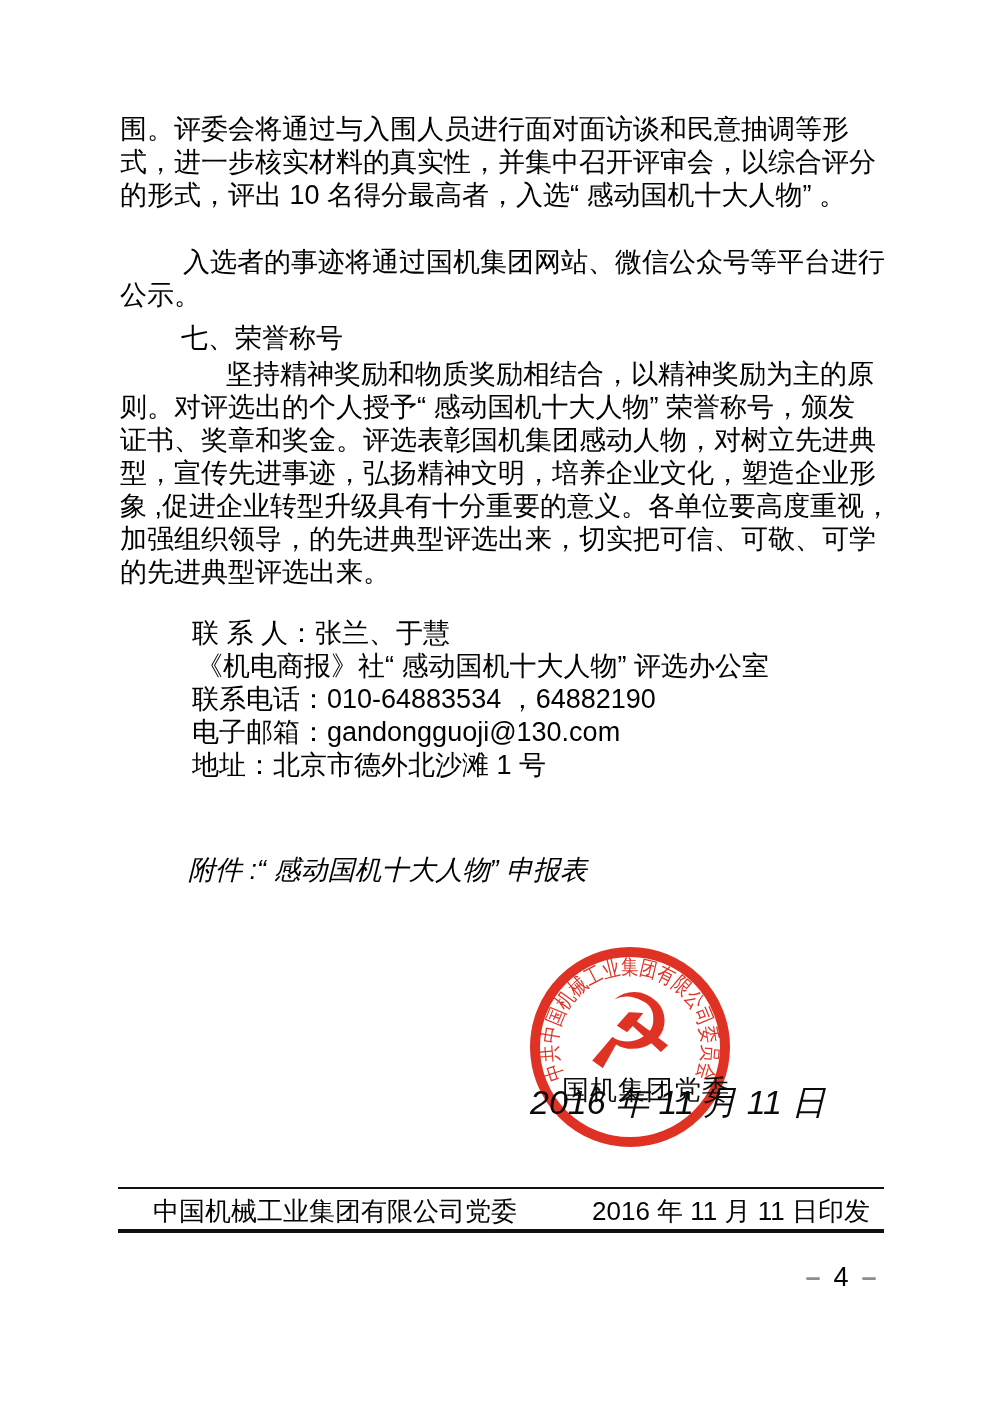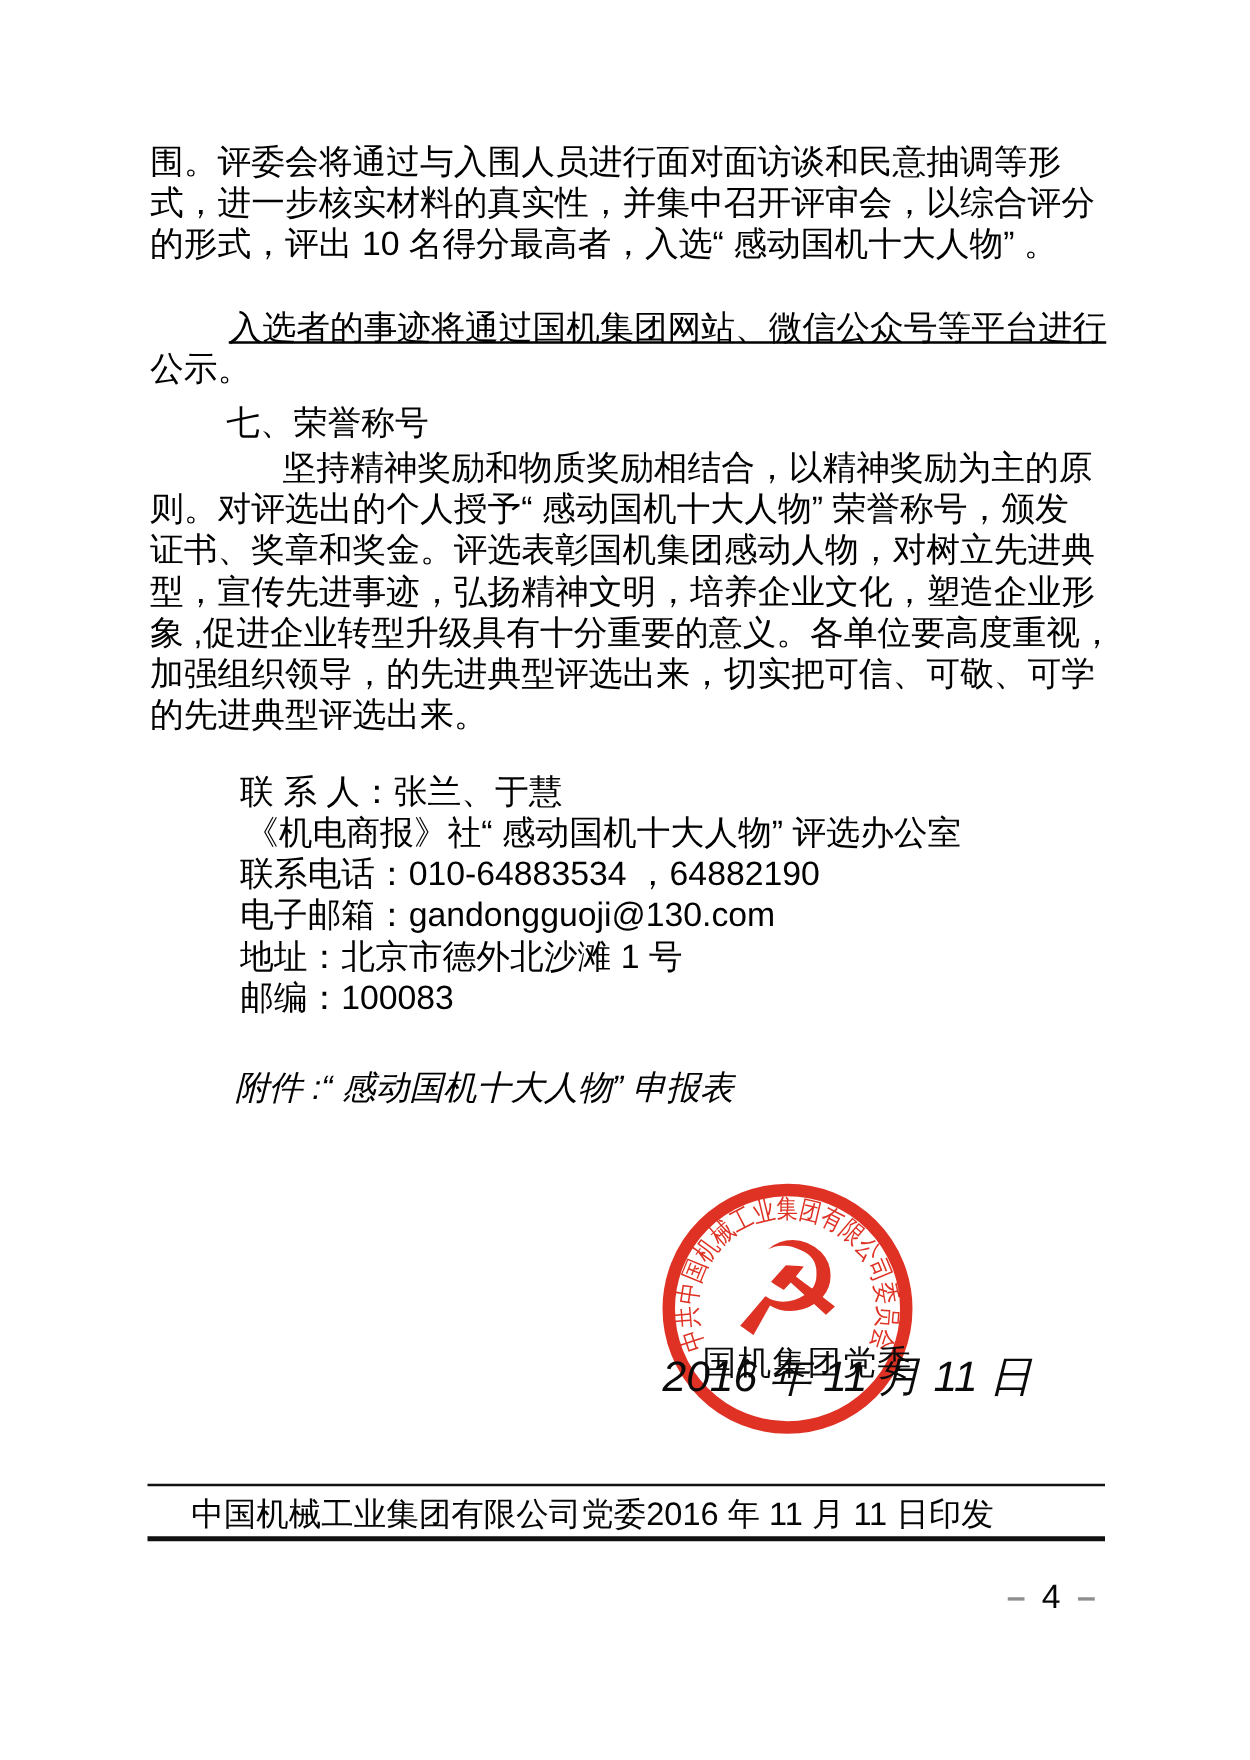--- a/index.html
+++ b/index.html
@@ -14,21 +14,21 @@
   }
   .block {
     position: absolute;
     left: 120px;
     width: 766px;
     font-size: 27px;
     line-height: 33px;
     color: #010101;
   }
   .tline { white-space: pre; overflow: hidden; }
-  .ind2  { padding-left: 63px; text-decoration: underline; }   
+  .ind2  { padding-left: 63px; }   
   .ind2b { padding-left: 61px; }
   .ind4  { padding-left: 106px; }  
   .indOffice  { padding-left: 76px; }
   .indContact { padding-left: 72px; }
   .indAttach  { padding-left: 68px; font-style: italic; }
 
   
   .seal-wrap {
     position: absolute;
     left: 527px;
@@ -69,20 +69,21 @@
     background: #111111;
   }
   .rule-thin  { top: 1187px; height: 2px; }
   .rule-thick { top: 1229px; height: 4px; }
   .footer-row {
     position: absolute;
     left: 118px;
     top: 1196px;
     width: 766px;
     display: flex;
+    justify-content: space-between;
     align-items: center;
     font-size: 26px;
     line-height: 30px;
     white-space: pre;
     color: #050505;
   }
   .footer-issuer { padding-left: 35px; }
   .footer-date   { padding-right: 14px; }
 
   .page-num {
@@ -129,21 +130,20 @@
     <div class="tline">加强组织领导，的先进典型评选出来，切实把可信、可敬、可学</div>
     <div class="tline">的先进典型评选出来。</div>
   </div>
 
   <div class="block" style="top:617px">
     <div class="tline indContact">联 系 人：张兰、于慧</div>
     <div class="tline indOffice">《机电商报》社“ 感动国机十大人物” 评选办公室</div>
     <div class="tline indContact">联系电话：010-64883534 ，64882190</div>
     <div class="tline indContact">电子邮箱：gandongguoji@130.com</div>
     <div class="tline indContact">地址：北京市德外北沙滩 1 号</div>
-    <div class="tline indContact">邮编：100083</div>
   </div>
 
   <div class="block" style="top:854px">
     <div class="tline indAttach">附件 :“ 感动国机十大人物” 申报表</div>
   </div>
 
   <div class="seal-wrap">
     <svg class="seal-svg" viewBox="0 0 206 206" xmlns="http://www.w3.org/2000/svg">
       <circle cx="103" cy="103" r="95" fill="none" stroke="#dc2112" stroke-width="10" opacity="0.92"></circle>
       <path id="sealArc" d="M 36.8 133.8 A 73 73 0 1 1 169.2 133.8" fill="none"></path>

